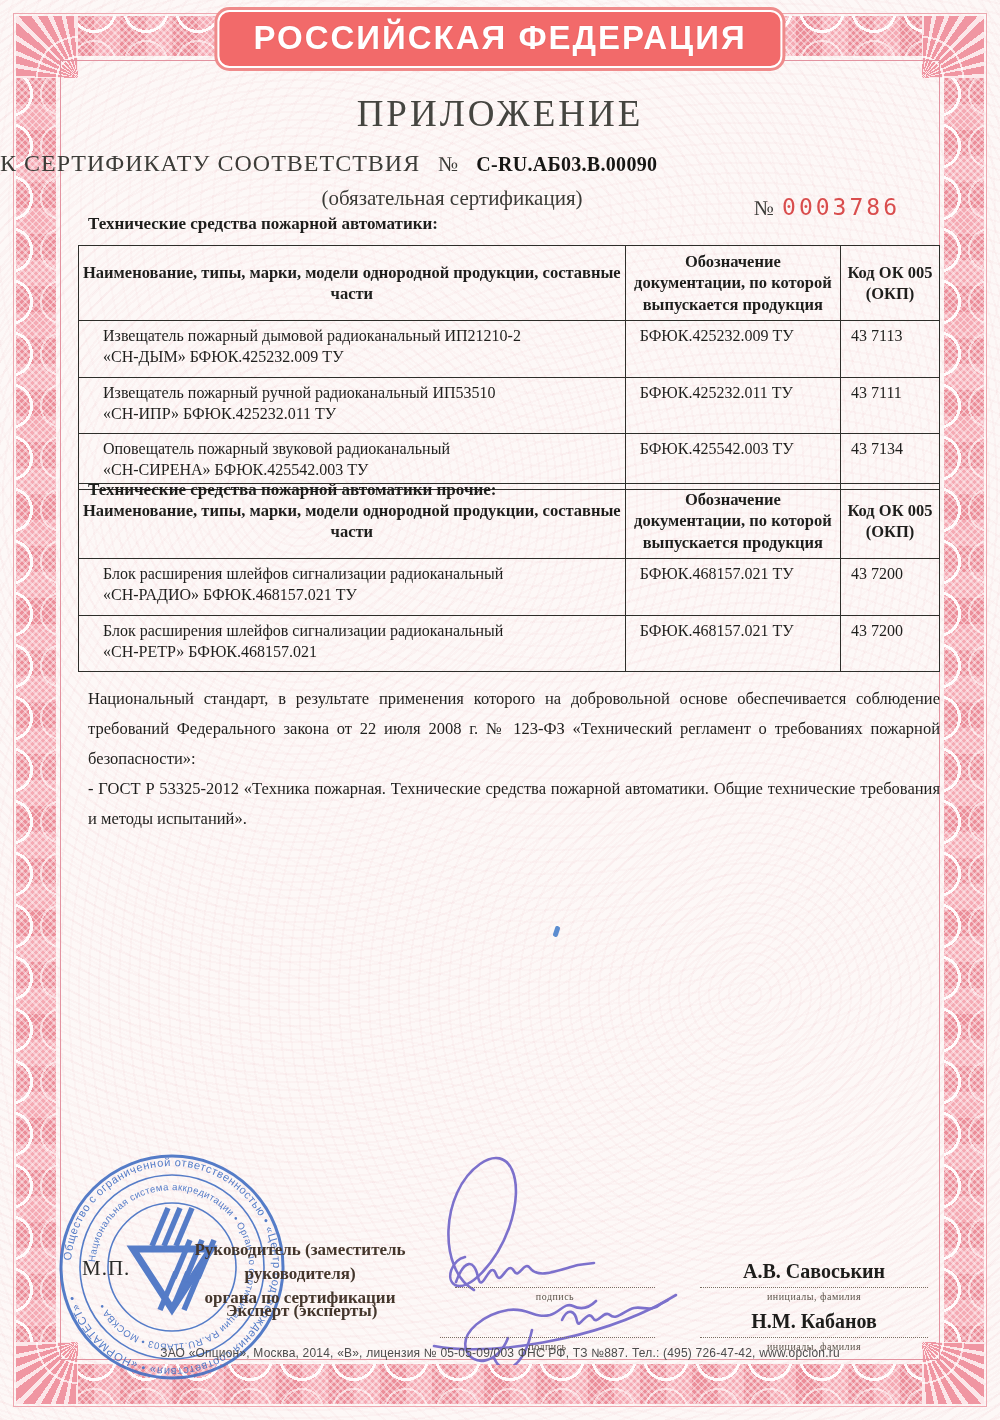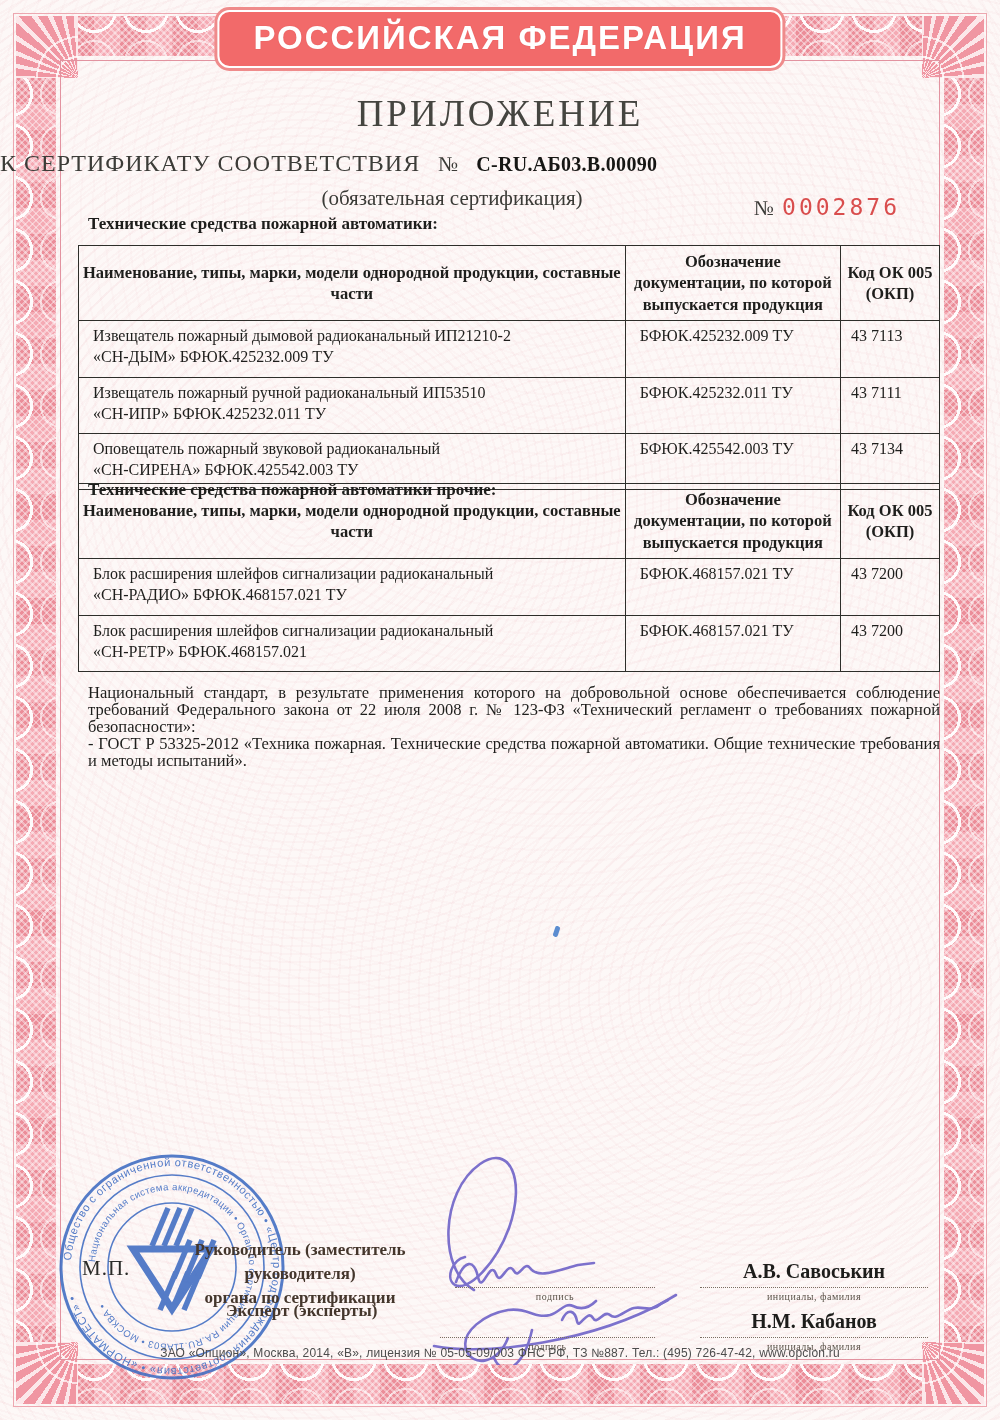--- a/index.html
+++ b/index.html
@@ -84,27 +84,27 @@
   .section-title { position:absolute; left:88px; font-size:17px; font-weight:bold; color:#1d1d1b; }
   .st1 { top:214px; }
   .st2 { top:452px;margin-top:28px; }
 
   .ctable { position:absolute; left:78px; width:862px; border-collapse:collapse; table-layout:fixed;
     font-size:16px; line-height:1.32; }
   .t1 { top:245px; } .t2 { top:483px; }
   .ctable th, .ctable td { border:1.5px solid #2e2e2a; vertical-align:top; }
   .ctable th { font-size:16.5px; font-weight:bold; text-align:center; vertical-align:middle;
     padding:5px 4px; line-height:1.3; }
-  .ctable td.cell-name { padding:4px 14px 9px; }
+  .ctable td.cell-name { padding:4px 24px 9px; }
   .ctable td.cell-doc  { padding:4px 4px 9px 14px; }
   .ctable td.cell-code { padding:4px 4px 9px 10px; }
   .col-name { width:63.5%; } .col-doc { width:25%; } .col-code { width:11.5%; }
 
   .std-par { position:absolute; left:88px; width:852px; top:684px;
-    font-size:16.5px; line-height:17px; text-align:justify; color:#1e1e1c; }
+    font-size:16.5px; line-height:30px; text-align:justify; color:#1e1e1c; }
   .std-par .p2 { text-align:justify; }
 
   .pen-dot { position:absolute; left:554px; top:926px; width:5px; height:11px;
     background:#3f7ac9; border-radius:2px; transform:rotate(18deg); opacity:.85; }
 
   
   .stamp-svg { position:absolute; left:55px; top:1150px; opacity:.88; }
   .mp-label { position:absolute; left:82px; top:1256px; font-size:21px; color:#2b2b28; letter-spacing:1px; }
   .role-head { position:absolute; left:140px; top:1238px; width:320px; text-align:center;
     font-size:17px; font-weight:600; color:#44362c; line-height:24px; }
@@ -151,21 +151,21 @@
 
   <div class="subtitle-row">
     <span class="subtitle-text">К СЕРТИФИКАТУ СООТВЕТСТВИЯ</span>
     <span class="subtitle-no">№</span>
     <span class="cert-number">C-RU.АБ03.В.00090</span>
   </div>
 
   <div class="cert-type">(обязательная сертификация)</div>
 
   <div class="serial">
-    <span class="serial-no-sign">№</span><span class="serial-num">0002876</span>
+    <span class="serial-no-sign">№</span><span class="serial-num">0003786</span>
   </div>
 
   <div class="section-title st1">Технические средства пожарной автоматики:</div>
   <table class="ctable t1">
     <colgroup>
         <col class="col-name">
         <col class="col-doc">
         <col class="col-code">
       </colgroup>
     <tbody>

